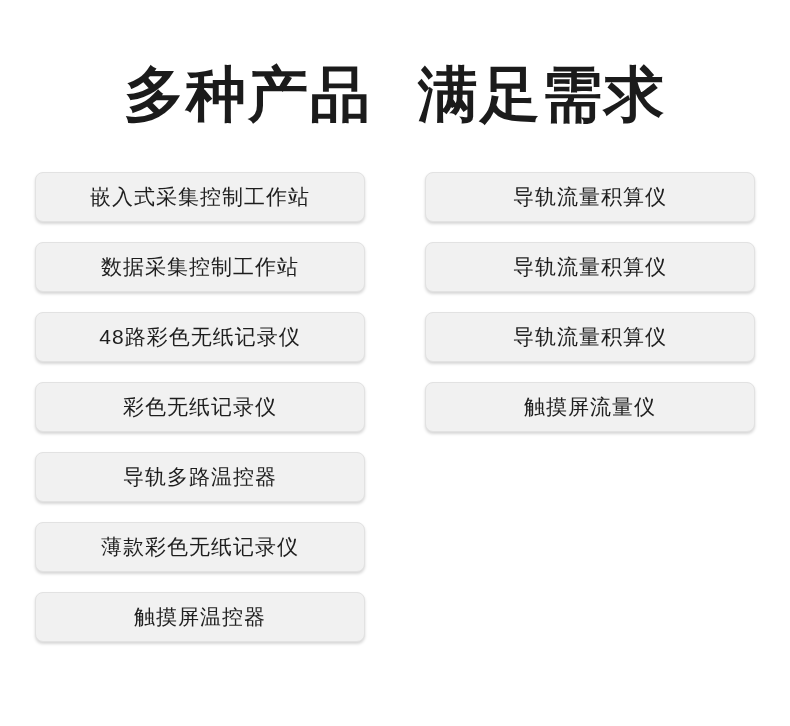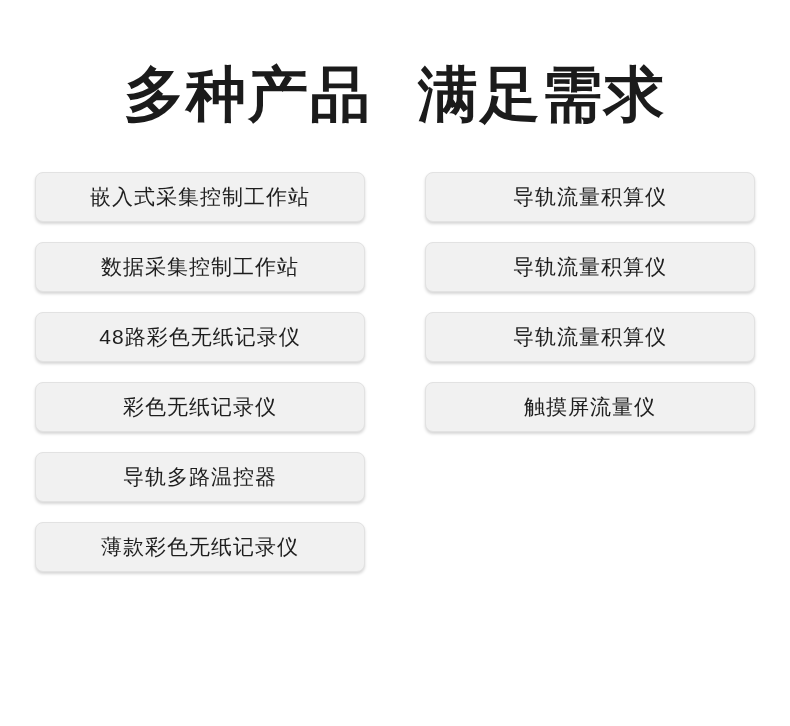--- a/index.html
+++ b/index.html
@@ -87,20 +87,21 @@
 
   <div class="columns">
 
     <div class="column left">
       <div class="pill">嵌入式采集控制工作站</div>
       <div class="pill">数据采集控制工作站</div>
       <div class="pill">48路彩色无纸记录仪</div>
       <div class="pill">彩色无纸记录仪</div>
       <div class="pill">导轨多路温控器</div>
       <div class="pill">薄款彩色无纸记录仪</div>
+      <div class="pill">触摸屏温控器</div>
     </div>
 
     <div class="column right">
       <div class="pill">导轨流量积算仪</div>
       <div class="pill">导轨流量积算仪</div>
       <div class="pill">导轨流量积算仪</div>
       <div class="pill">触摸屏流量仪</div>
     </div>
 
   </div>

